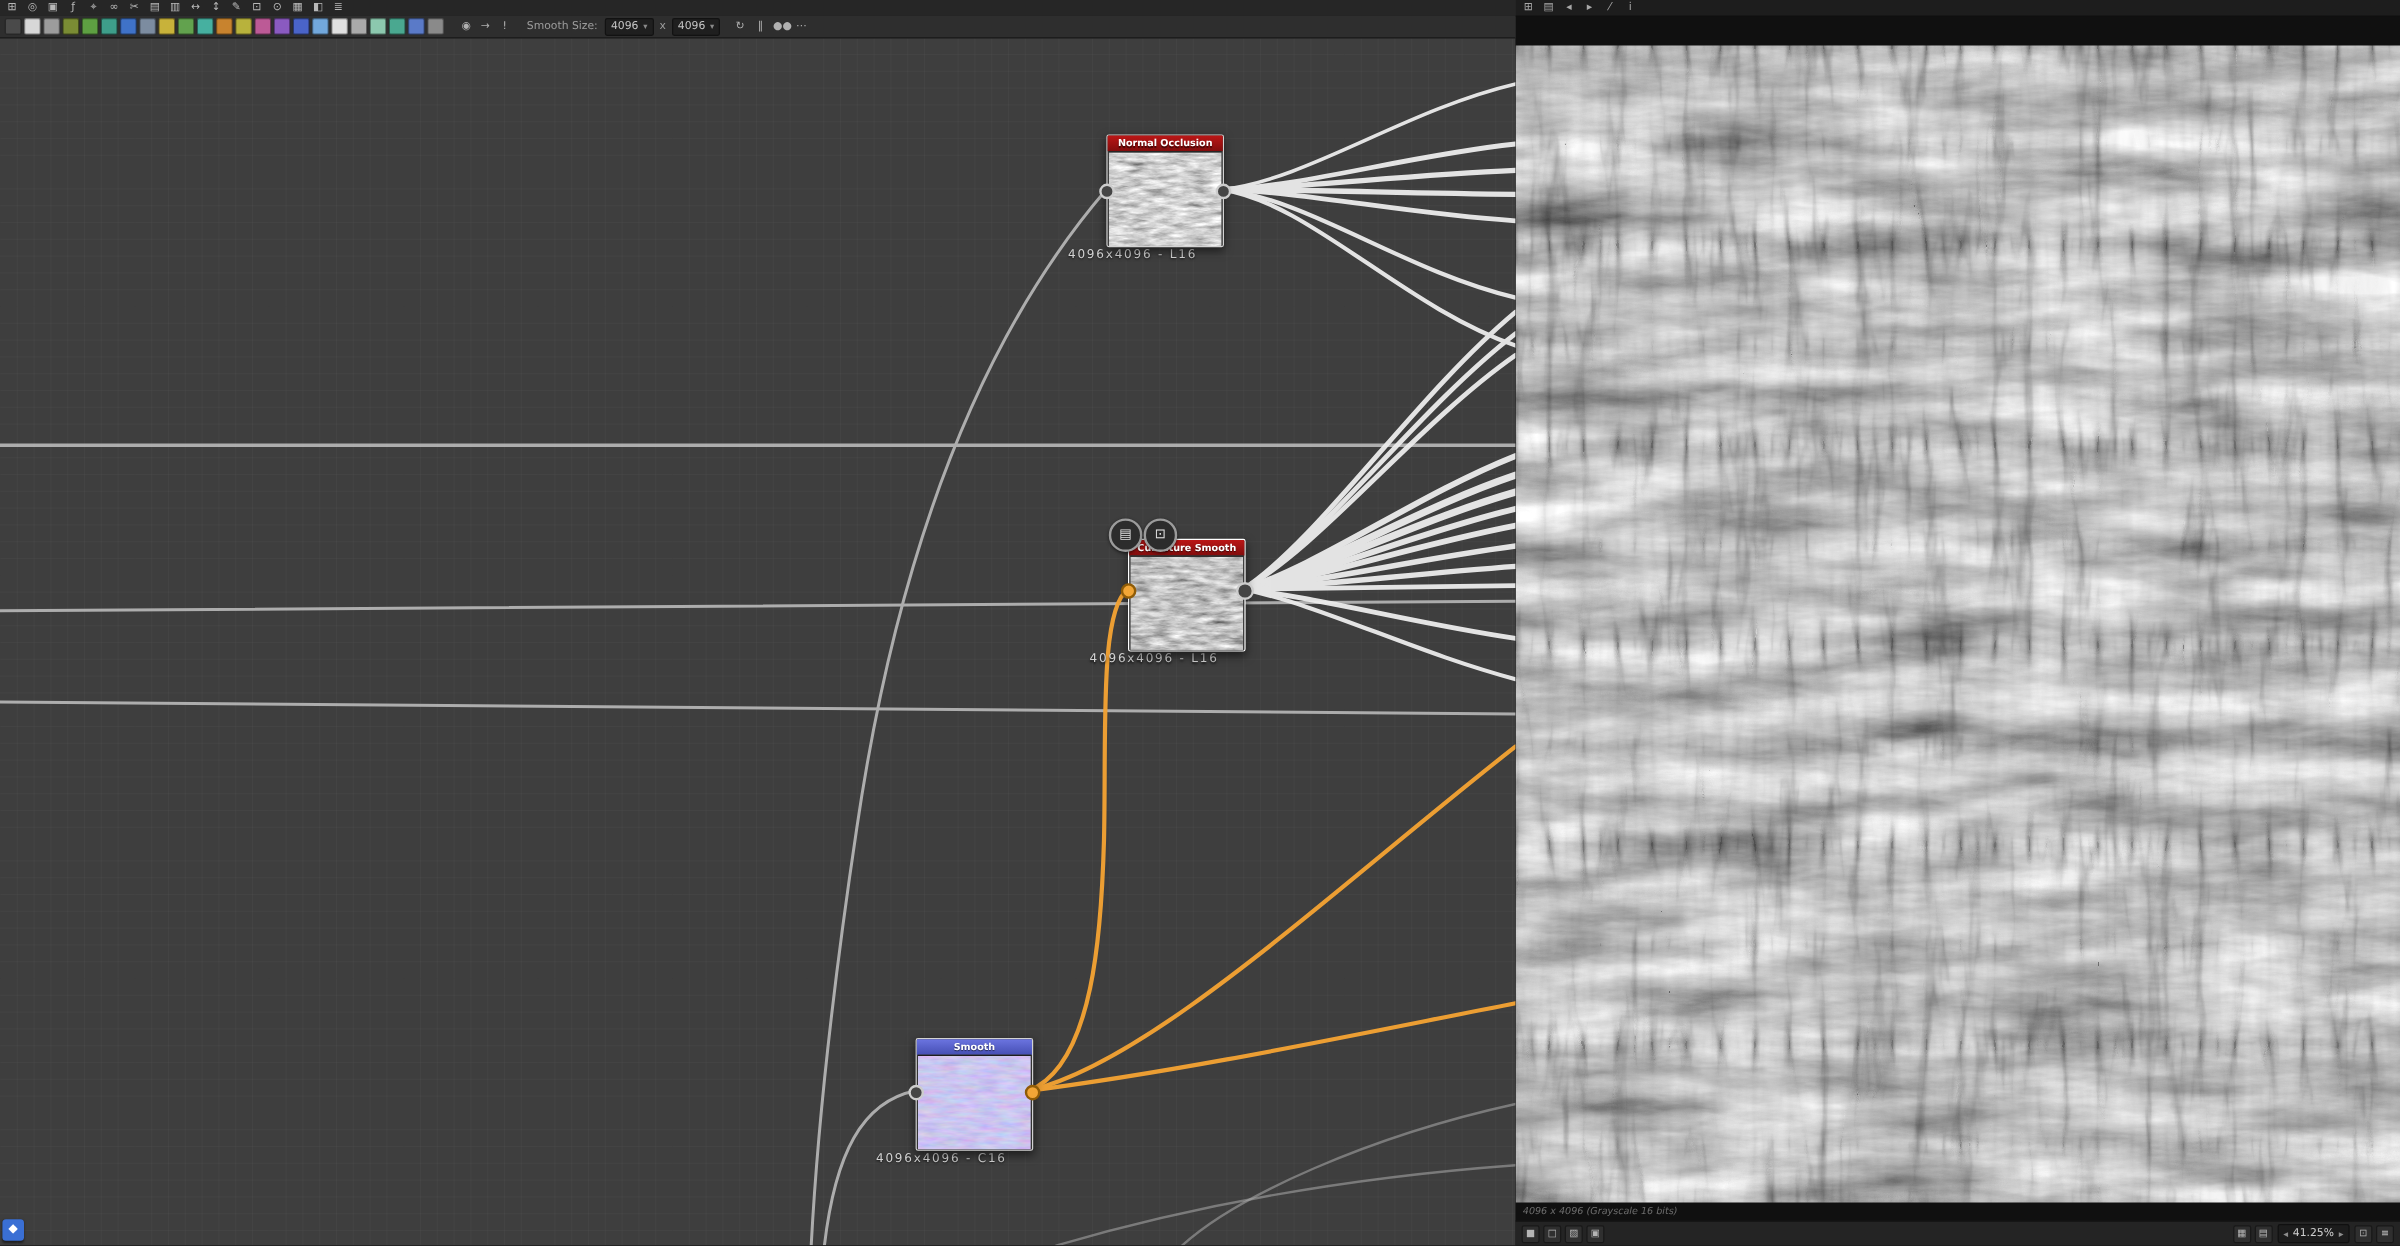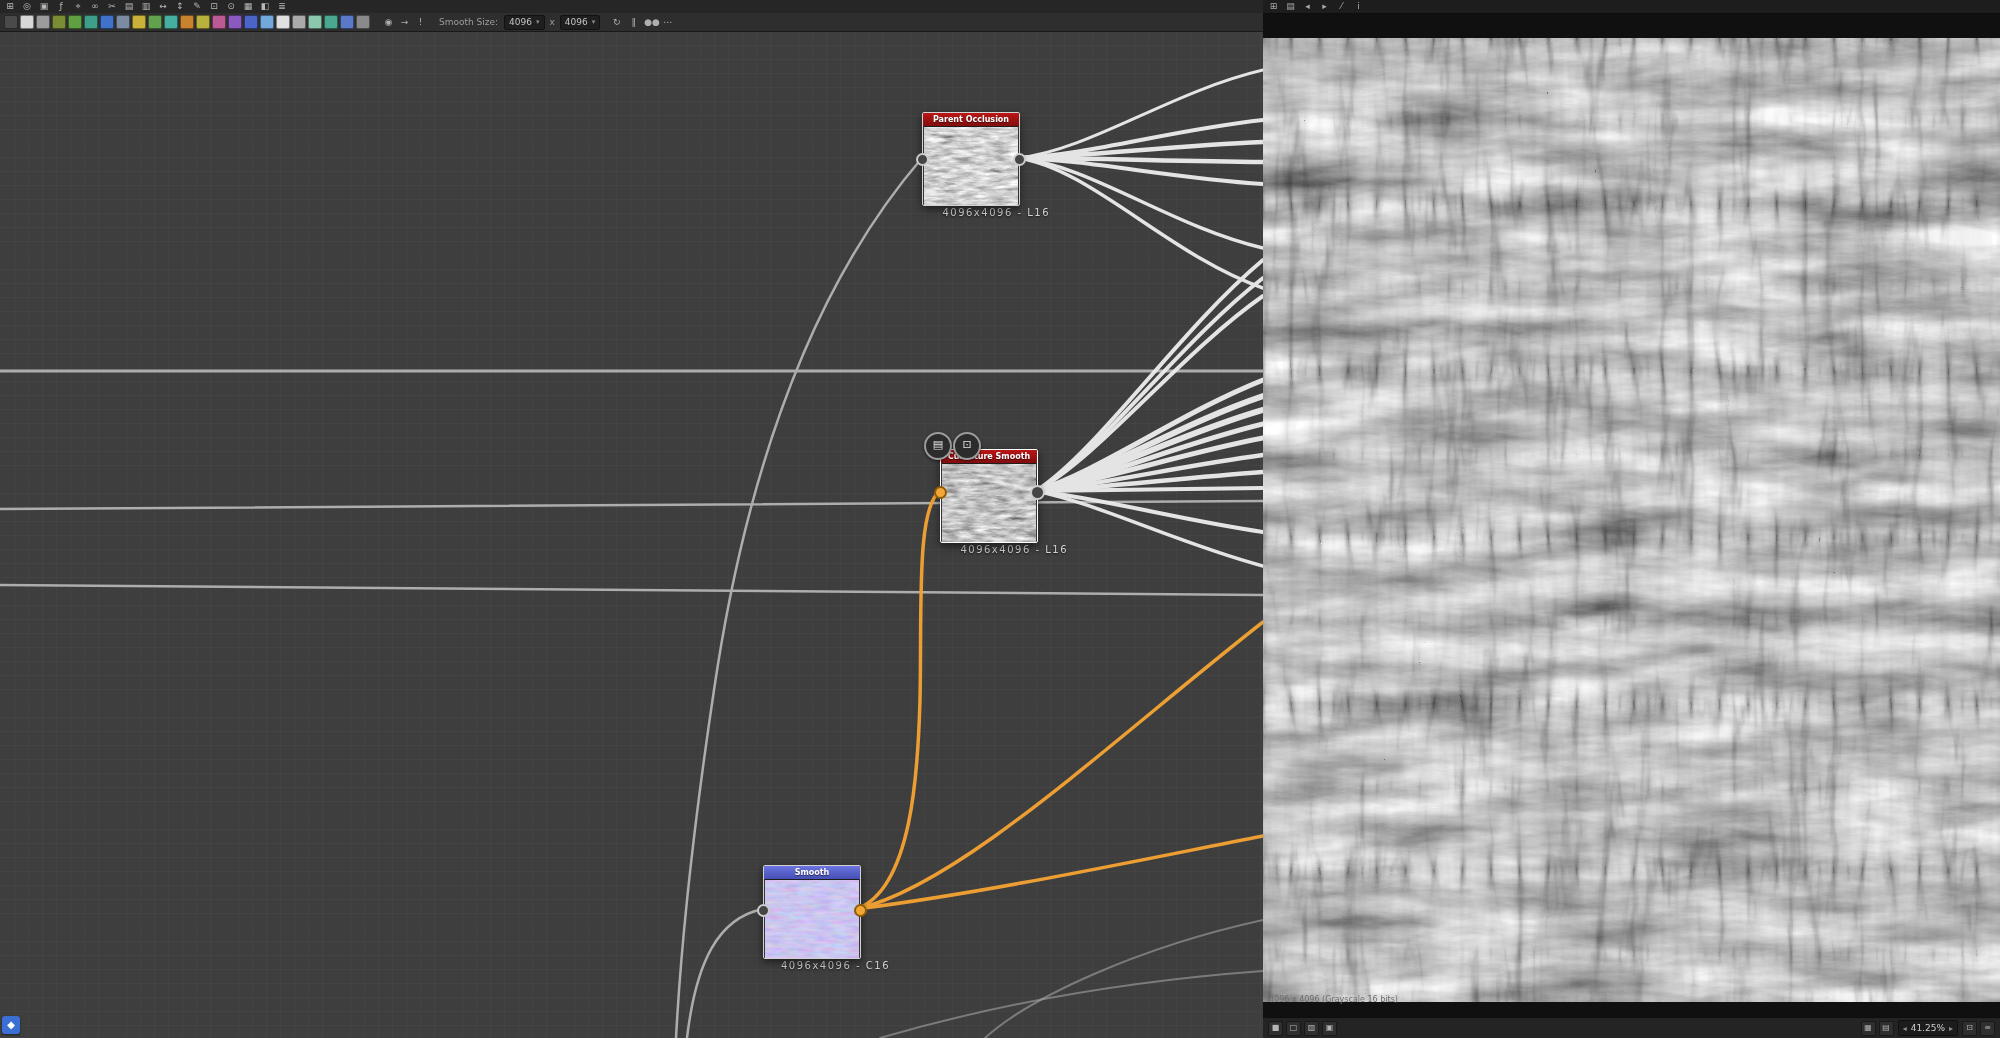--- a/index.html
+++ b/index.html
@@ -37,35 +37,35 @@
     box-shadow:0 3px 8px rgba(0,0,0,.55);}
   .node.selected{border-color:#ffffff;}
   .node-header{height:13px;line-height:13px;text-align:center;font-size:8px;font-weight:bold;color:#fff;
     text-shadow:0 1px 1px rgba(0,0,0,.6);border-radius:1px 1px 0 0;overflow:hidden;white-space:nowrap;}
   .node-header.red{background:linear-gradient(#bb1616,#820d0d);}
   .node-header.blue{background:linear-gradient(#6b74e0,#464fb4);}
   .node-thumb{width:94px;height:78px;margin:0 auto;border-top:1px solid #1e1e1e;overflow:hidden;background:#555;}
   .dot{position:absolute;width:9px;height:9px;border-radius:50%;background:#454545;border:2px solid #cccccc;z-index:12;}
   .dot.orange{background:#f2a636;border-color:#8f5c07;}
   .dot.big{width:11px;height:11px;}
-  .node-caption{position:absolute;width:160px;text-align:right;font-size:10px;letter-spacing:1.5px;
+  .node-caption{position:absolute;width:160px;text-align:left;font-size:10px;letter-spacing:1.5px;
     color:#d2d2d2;text-shadow:0 1px 2px rgba(0,0,0,.7);z-index:9;}
   .overlay-btn{position:absolute;width:24px;height:24px;border-radius:50%;background:#2c2c2c;border:2px solid #9b9b9b;
     color:#e0e0e0;font-size:11px;line-height:22px;text-align:center;z-index:15;box-shadow:0 1px 3px rgba(0,0,0,.6);}
   .corner-badge{position:absolute;left:2px;top:1016px;width:18px;height:18px;background:#3a6fd4;border-radius:3px;
     color:#fff;font-size:10px;line-height:18px;text-align:center;z-index:20;box-shadow:0 1px 2px rgba(0,0,0,.5);}
 
   
   .view2d{position:absolute;left:1263px;top:0;width:737px;height:1038px;background:#141414;overflow:hidden;}
   .v2d-toolbar{position:absolute;left:0;top:0;right:0;height:13px;background:#1d1d1d;border-bottom:1px solid #0d0d0d;
     display:flex;align-items:center;gap:6px;padding:0 5px;z-index:5;}
   .v2d-toolbar .icon{font-size:9px;color:#a8a8a8;line-height:13px;width:11px;text-align:center;}
   .v2d-canvas{position:absolute;left:0;top:13px;right:0;bottom:20px;background:#101010;}
   .texture{position:absolute;left:0;top:25px;width:737px;height:964px;display:block;}
-  .v2d-info{position:absolute;left:6px;bottom:34px;font-size:8px;color:#6d6d6d;z-index:6;}
+  .v2d-info{position:absolute;left:6px;bottom:24px;font-size:8px;color:#6d6d6d;z-index:6;font-style:italic;}
   .v2d-status{position:absolute;left:0;right:0;bottom:0;height:20px;background:#242424;border-top:1px solid #0e0e0e;
     display:flex;align-items:center;gap:4px;padding:0 5px;z-index:6;}
   .v2d-status .sq{width:13px;height:13px;background:#2f2f2f;border:1px solid #181818;border-radius:2px;
     color:#b5b5b5;font-size:8px;line-height:12px;text-align:center;flex:0 0 auto;}
   .v2d-status .right{margin-left:auto;display:flex;align-items:center;gap:4px;}
   .zoom-box{height:14px;background:#1c1c1c;border:1px solid #101010;border-radius:2px;color:#cfcfcf;
     font-size:9px;display:flex;align-items:center;gap:4px;padding:0 4px;}
   .zoom-box .arr{font-size:8px;color:#8d8d8d;}
 
   .defs-holder{position:absolute;width:0;height:0;overflow:hidden;}
@@ -157,21 +157,21 @@
       </g>
       <g stroke="#f2a233" opacity="0.97">
         <path d="M857,909 C912,888 918,772 920,700 C922,610 916,508 940,491" stroke-width="3.5"></path>
         <path d="M857,909 C960,885 1110,742 1263,622" stroke-width="3.5"></path>
         <path d="M857,909 C990,892 1130,862 1263,836" stroke-width="3.5"></path>
       </g>
     </svg>
 
     <div class="node" style="left:922px;top:112px;">
       <div class="node-header red">
-        <span>Parent Occlusion</span>
+        <span>Normal Occlusion</span>
       </div>
       <div class="node-thumb">
         <svg width="94" height="78">
             <rect width="94" height="78" fill="#808080" filter="url(#barkSmallA)"></rect>
           </svg>
       </div>
       <span class="dot" style="left:-7px;top:40px;"></span>
       <span class="dot" style="right:-7px;top:40px;"></span>
     </div>
     <div class="node-caption" style="left:890px;top:207px;">4096x4096 - L16</div>

